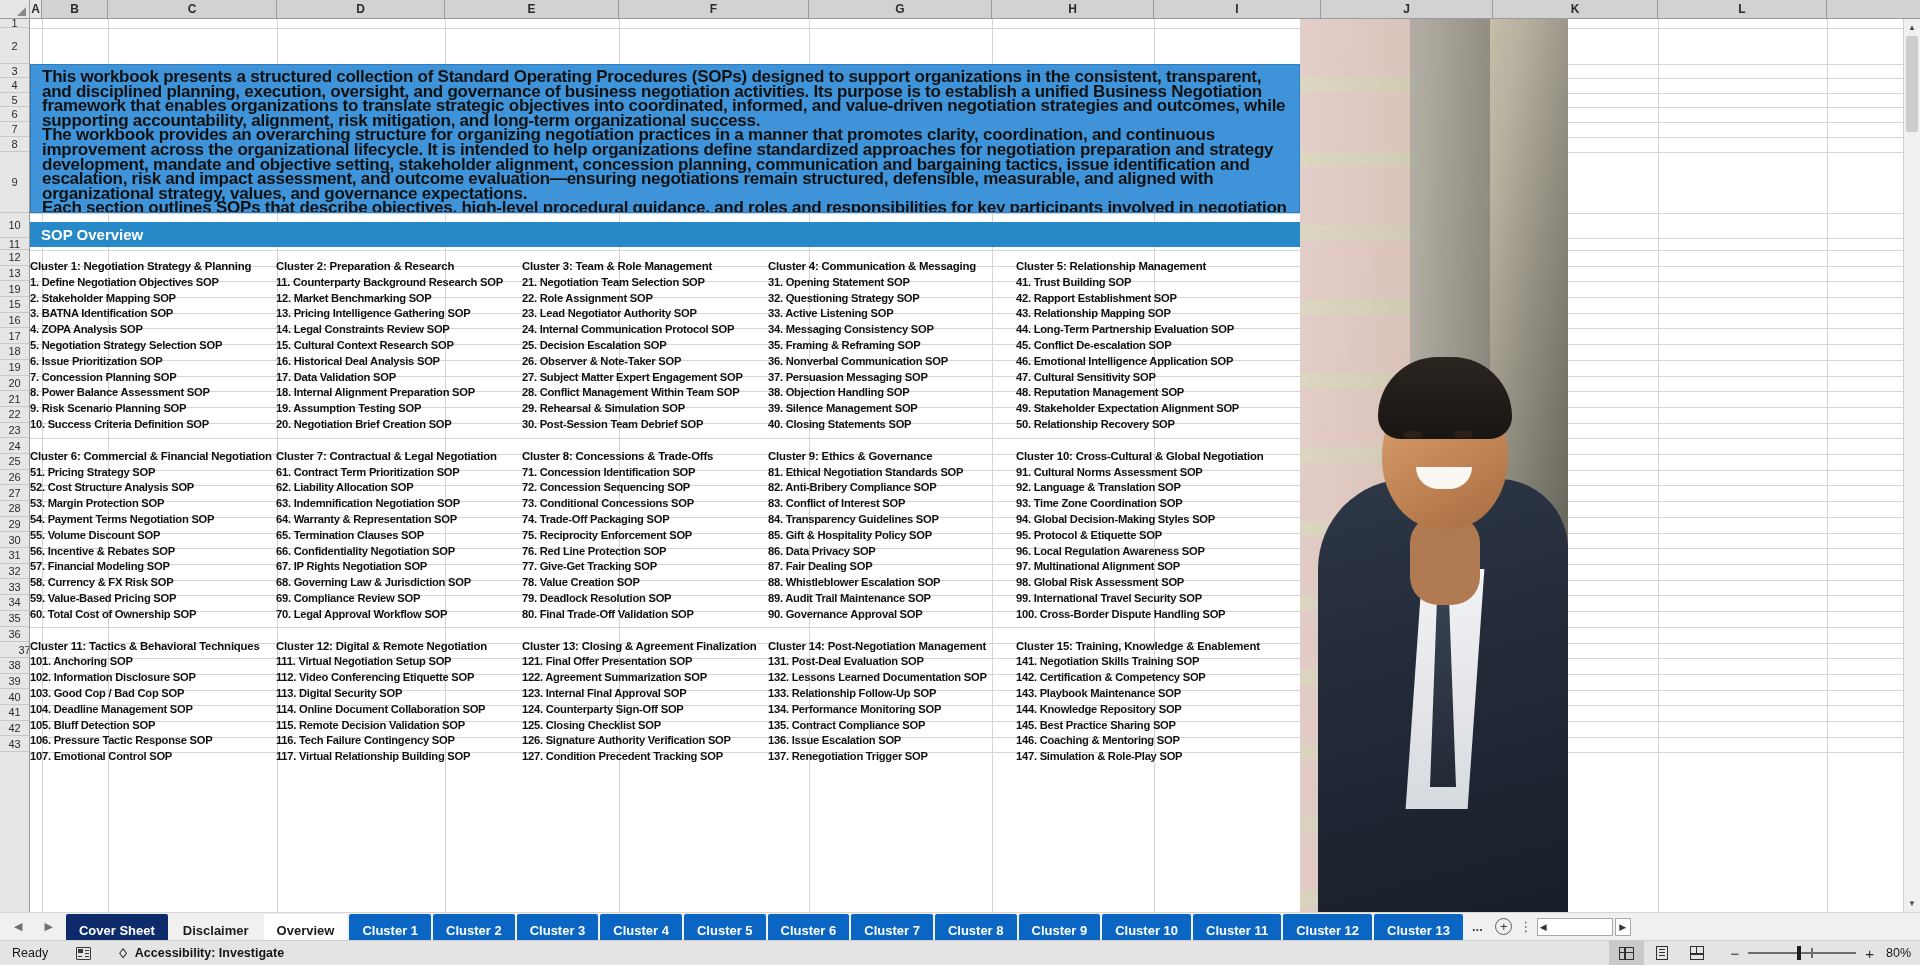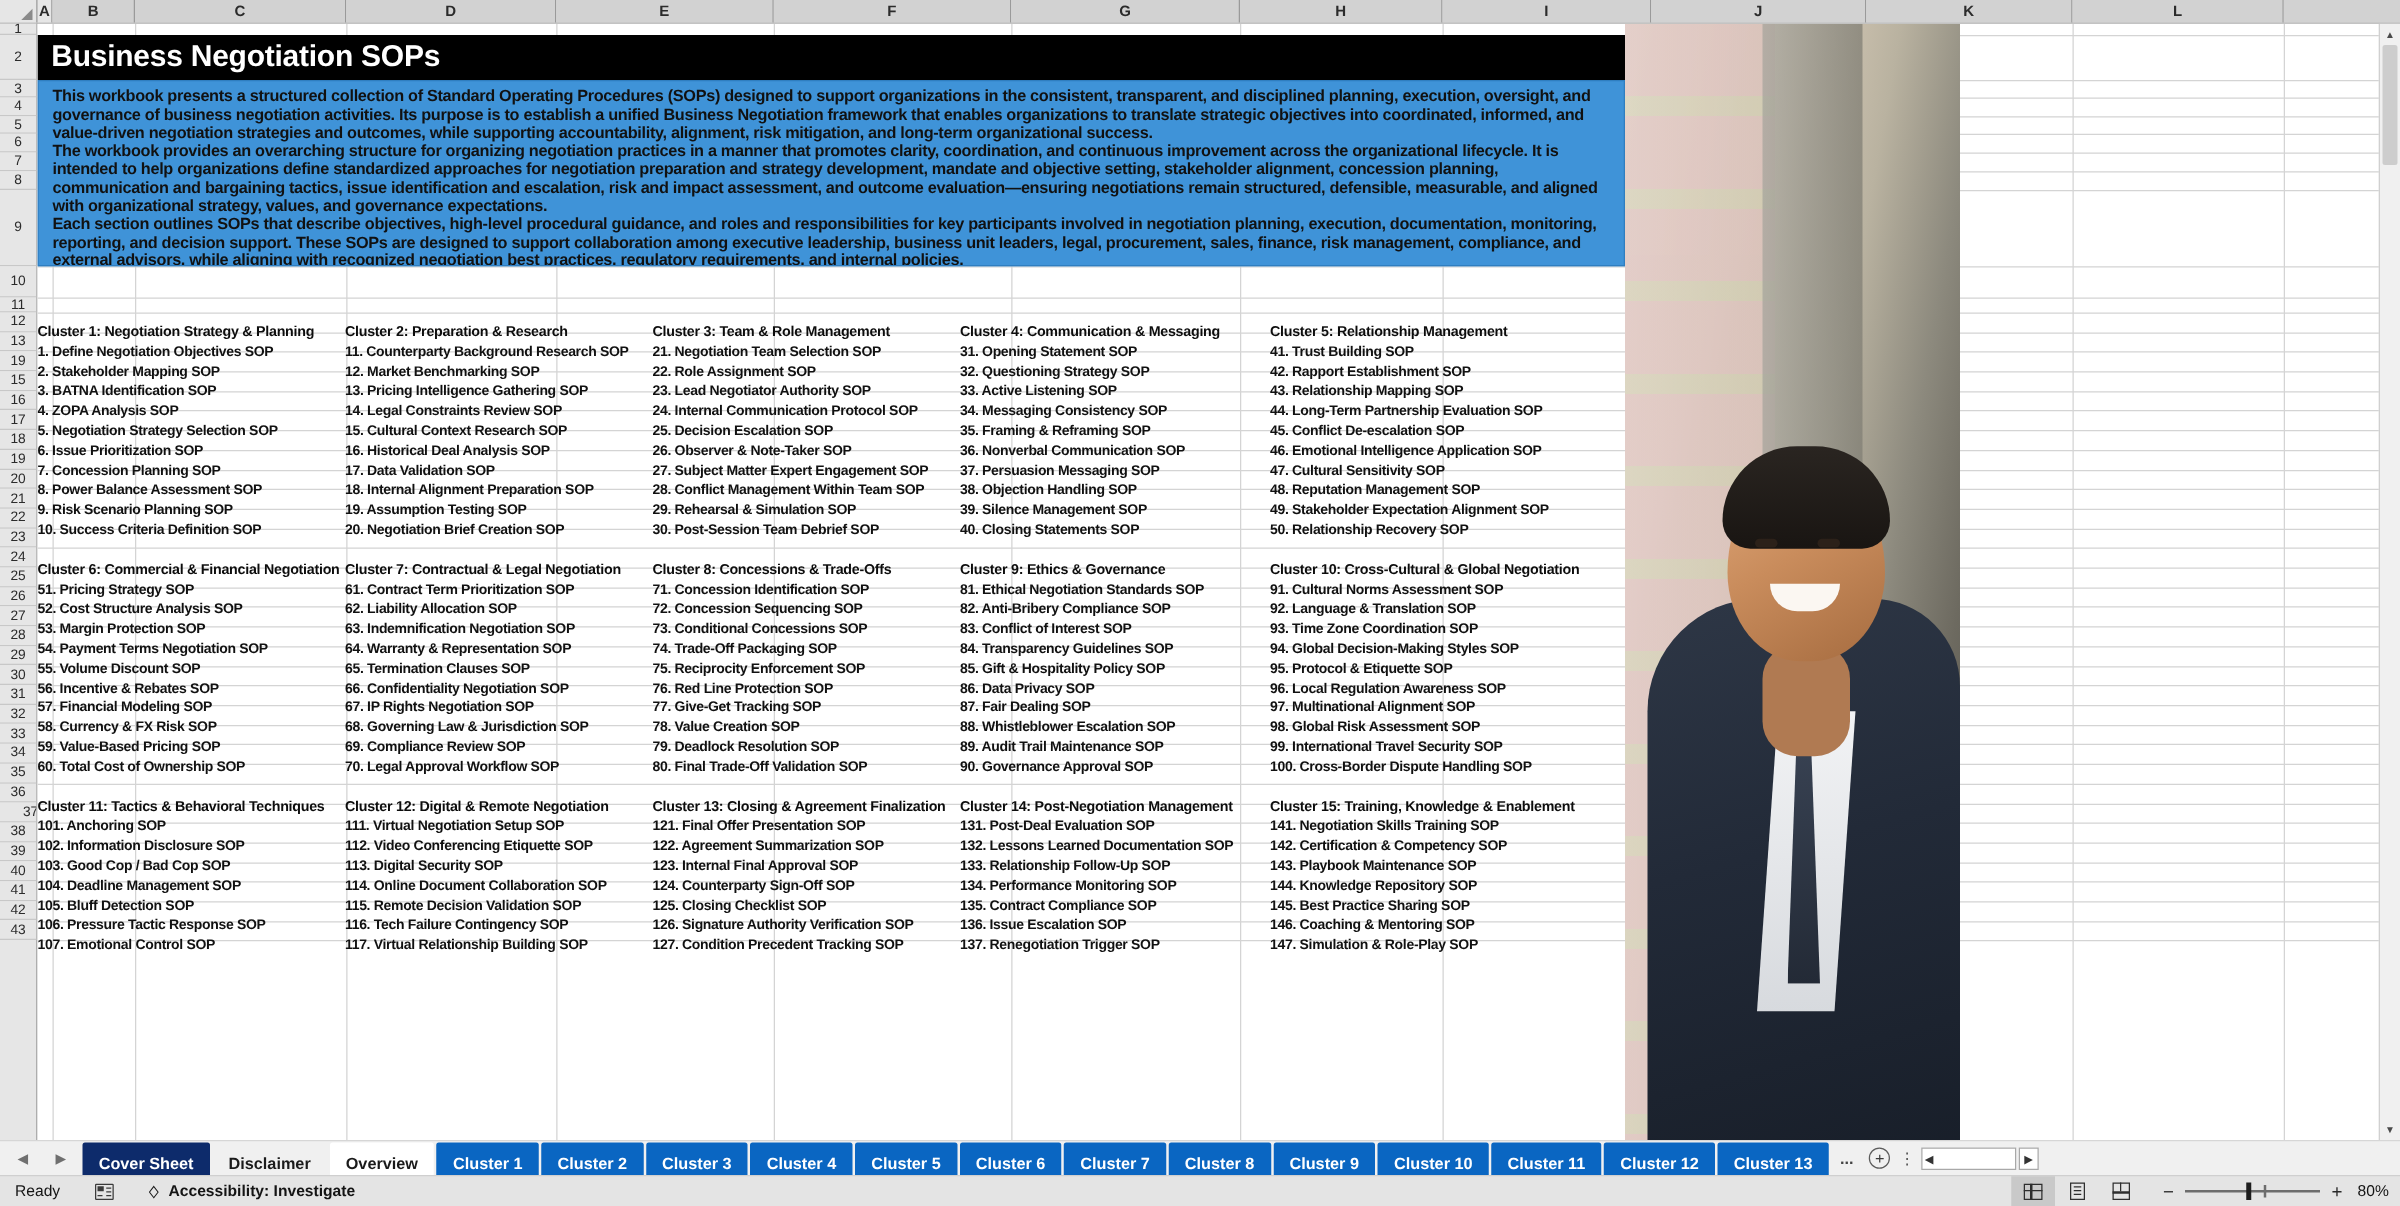--- a/index.html
+++ b/index.html
@@ -81,21 +81,21 @@
     position: absolute; left: 0; top: 45px; width: 1270px; height: 149px;
     background: #3f93d8;
     border: 1px solid #2f7ec0;
     padding: 5px 8px 0 11px;
     z-index: 5;
     overflow: hidden;
   }
   .intro-block p {
     margin: 0 0 0 0;
     color: #111111;
-    font-size: 13px;
+    font-size: 17px;
     font-weight: bold;
     line-height: 14.6px;
     letter-spacing: -0.25px;
   }
 
   
   .sop-overview-bar {
     position: absolute; left: 0; top: 203px; width: 1270px; height: 25px;
     background: #2789c8;
     display: flex; align-items: center; padding-left: 11px;
@@ -430,31 +430,31 @@
           <div class="hline" style="top: 624px;"></div>
           <div class="hline" style="top: 639px;"></div>
           <div class="hline" style="top: 655px;"></div>
           <div class="hline" style="top: 671px;"></div>
           <div class="hline" style="top: 686px;"></div>
           <div class="hline" style="top: 702px;"></div>
           <div class="hline" style="top: 718px;"></div>
           <div class="hline" style="top: 733px;"></div>
         </div>
 
-      <div class="title-banner">
-        <span>Business Negotiation SOPs</span>
-      </div>
 
       <div class="intro-block">
         <p>This workbook presents a structured collection of Standard Operating Procedures (SOPs) designed to support organizations in the consistent, transparent, and disciplined planning, execution, oversight, and governance of business negotiation activities. Its purpose is to establish a unified Business Negotiation framework that enables organizations to translate strategic objectives into coordinated, informed, and value-driven negotiation strategies and outcomes, while supporting accountability, alignment, risk mitigation, and long-term organizational success.</p>
         <p>The workbook provides an overarching structure for organizing negotiation practices in a manner that promotes clarity, coordination, and continuous improvement across the organizational lifecycle. It is intended to help organizations define standardized approaches for negotiation preparation and strategy development, mandate and objective setting, stakeholder alignment, concession planning, communication and bargaining tactics, issue identification and escalation, risk and impact assessment, and outcome evaluation—ensuring negotiations remain structured, defensible, measurable, and aligned with organizational strategy, values, and governance expectations.</p>
         <p>Each section outlines SOPs that describe objectives, high-level procedural guidance, and roles and responsibilities for key participants involved in negotiation planning, execution, documentation, monitoring, reporting, and decision support. These SOPs are designed to support collaboration among executive leadership, business unit leaders, legal, procurement, sales, finance, risk management, compliance, and external advisors, while aligning with recognized negotiation best practices, regulatory requirements, and internal policies.</p>
         <p>The primary aim of this workbook is to standardize and elevate business negotiation practices through operational discipline and continuous improvement, strengthening consistency, transparency, trust, and accountability across the organization. It serves as a practical reference for executives, leaders, managers, and cross-functional teams responsible for leading, governing, supporting, or participating in business negotiations that enable informed decision-making, organizational alignment, risk mitigation, and sustainable value creation.</p>
       </div>
 
+      <div class="sop-overview-bar">
+        <span>SOP Overview</span>
+      </div>
 
       <div class="clusters" id="clusters">
           <div class="cluster-band">
             <div class="cluster-col" style="width: 246px; flex: 0 0 246px;">
               <div class="cluster-title">Cluster 1: Negotiation Strategy &amp; Planning</div>
               <div class="cluster-item">1. Define Negotiation Objectives SOP</div>
               <div class="cluster-item">2. Stakeholder Mapping SOP</div>
               <div class="cluster-item">3. BATNA Identification SOP</div>
               <div class="cluster-item">4. ZOPA Analysis SOP</div>
               <div class="cluster-item">5. Negotiation Strategy Selection SOP</div>

